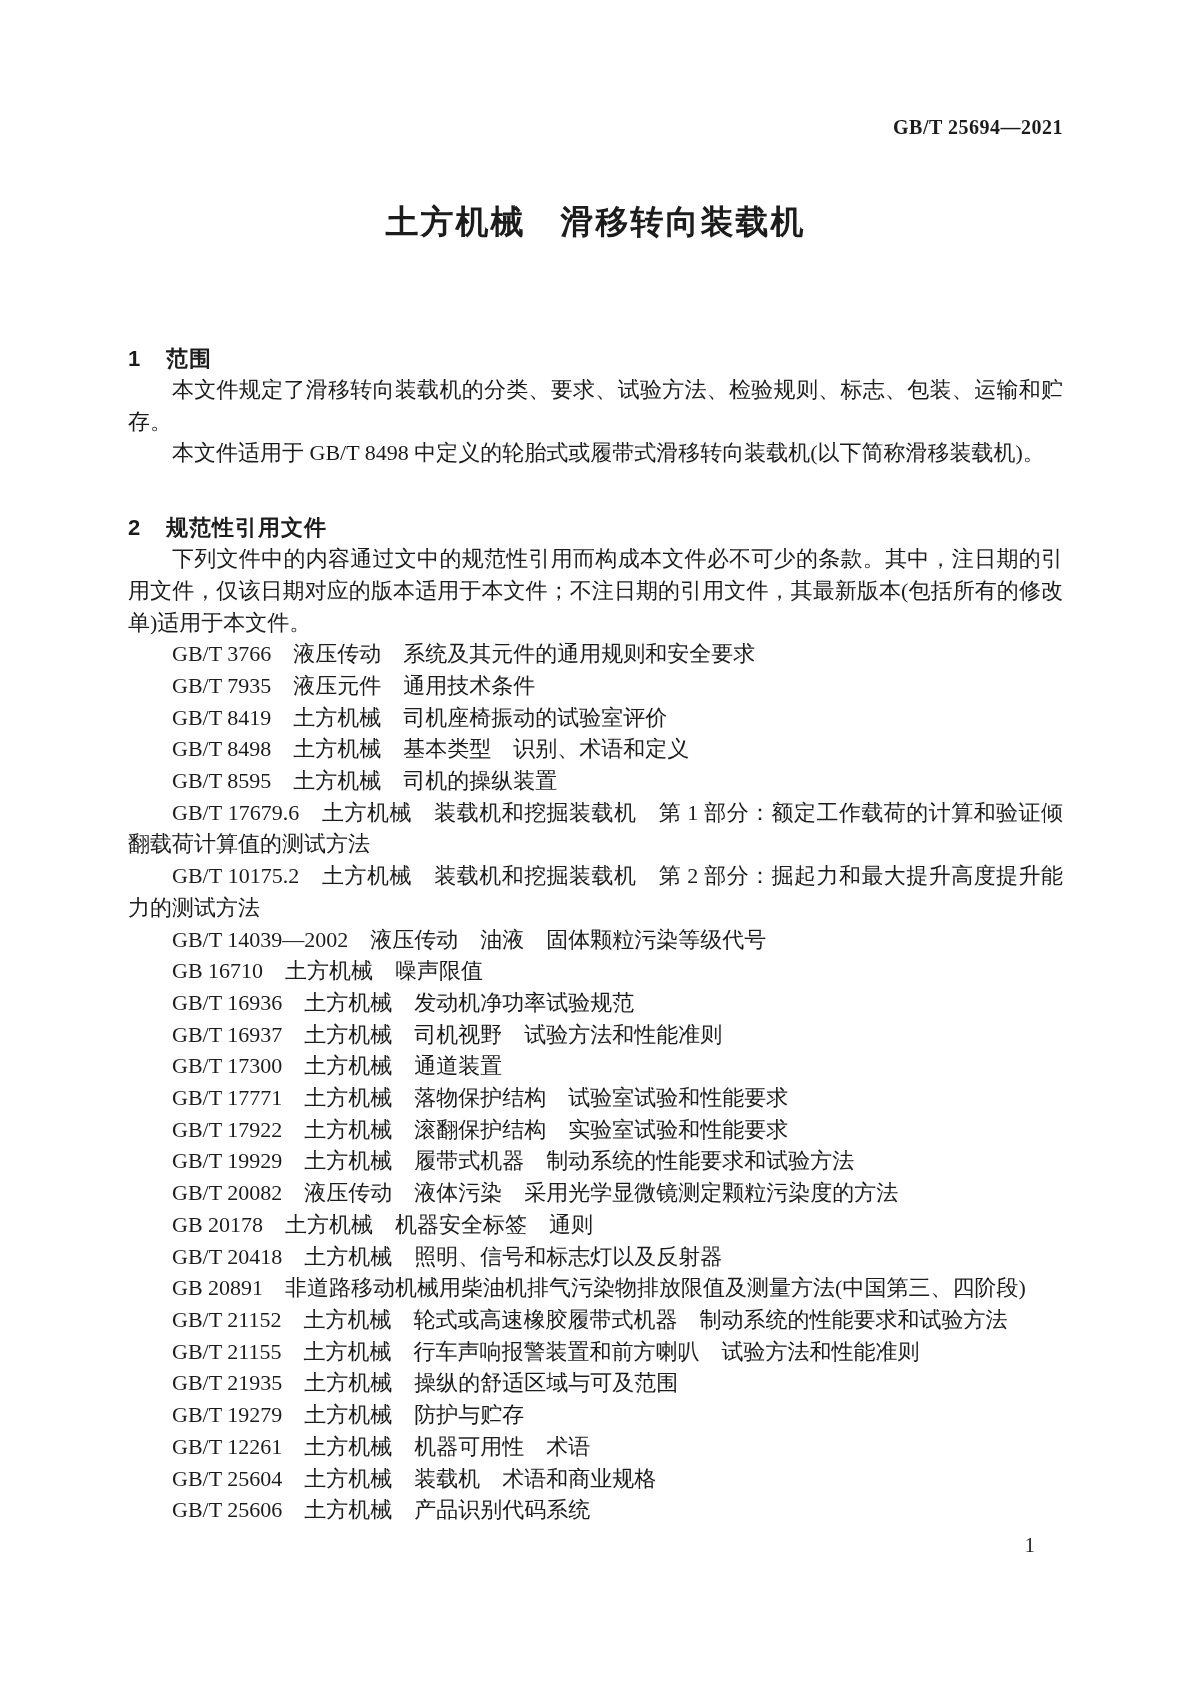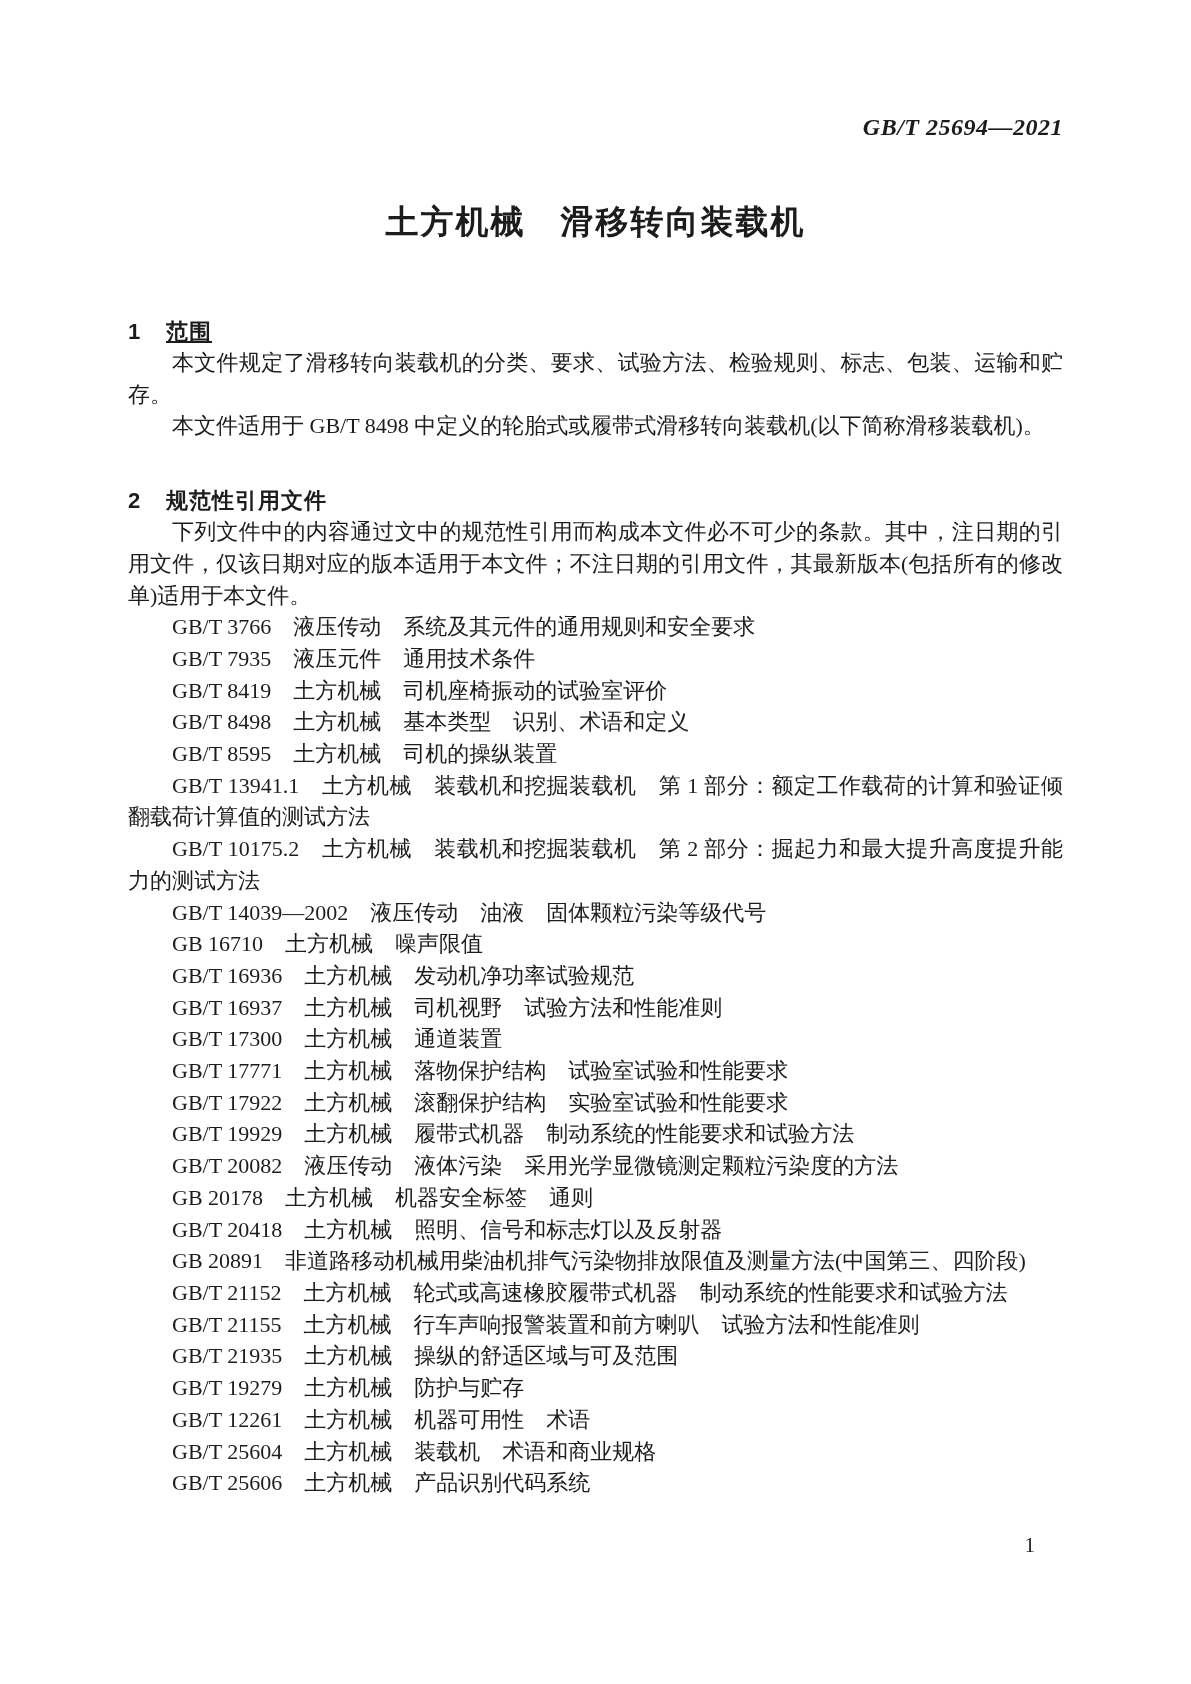--- a/index.html
+++ b/index.html
@@ -13,24 +13,23 @@
     color: #1c1c1c;
     padding: 0 128px;
     font-family: "Liberation Serif", "DejaVu Serif", serif;
     overflow: hidden;
   }
   .std-code {
     padding-top: 112px;
     text-align: right;
     font-family: "Liberation Serif", "DejaVu Serif", serif;
     font-weight: bold;
-    font-size: 24px;
+    font-size: 20px;
     line-height: 30px;
     letter-spacing: 0.5px;
-    font-style: italic;
   }
   .doc-title {
     margin-top: 58px;
     text-align: center;
     font-family: "Liberation Sans", "DejaVu Sans", sans-serif;
     font-weight: bold;
     font-size: 33px;
     line-height: 44px;
     letter-spacing: 2px;
   }
@@ -39,21 +38,21 @@
     font-weight: bold;
     font-size: 22px;
     line-height: 30px;
     letter-spacing: 1px;
   }
   .sec-heading .sec-num {
     display: inline-block;
     min-width: 38px;
     letter-spacing: 0;
   }
-  .sec-heading-1 { margin-top: 73px; text-decoration: underline; }
+  .sec-heading-1 { margin-top: 100px; }
   .sec-heading-2 { margin-top: 44px; }
   .body-para {
     font-size: 22px;
     line-height: 31.7px;
     text-align: justify;
     text-indent: 2em;
   }
   .first-para { }
   .ref-item {
     font-size: 22px;
@@ -92,21 +91,21 @@
       <span class="sec-num">2</span><span>规范性引用文件</span>
     </h2>
     <p class="body-para first-para">下列文件中的内容通过文中的规范性引用而构成本文件必不可少的条款。其中，注日期的引用文件，仅该日期对应的版本适用于本文件；不注日期的引用文件，其最新版本(包括所有的修改单)适用于本文件。</p>
 
     <div class="ref-list">
       <p class="ref-item">GB/T 3766　液压传动　系统及其元件的通用规则和安全要求</p>
       <p class="ref-item">GB/T 7935　液压元件　通用技术条件</p>
       <p class="ref-item">GB/T 8419　土方机械　司机座椅振动的试验室评价</p>
       <p class="ref-item">GB/T 8498　土方机械　基本类型　识别、术语和定义</p>
       <p class="ref-item">GB/T 8595　土方机械　司机的操纵装置</p>
-      <p class="ref-item">GB/T 13941.1　土方机械　装载机和挖掘装载机　第 1 部分：额定工作载荷的计算和验证倾翻载荷计算值的测试方法</p>
+      <p class="ref-item">GB/T 17679.6　土方机械　装载机和挖掘装载机　第 1 部分：额定工作载荷的计算和验证倾翻载荷计算值的测试方法</p>
       <p class="ref-item">GB/T 10175.2　土方机械　装载机和挖掘装载机　第 2 部分：掘起力和最大提升高度提升能力的测试方法</p>
       <p class="ref-item">GB/T 14039—2002　液压传动　油液　固体颗粒污染等级代号</p>
       <p class="ref-item">GB 16710　土方机械　噪声限值</p>
       <p class="ref-item">GB/T 16936　土方机械　发动机净功率试验规范</p>
       <p class="ref-item">GB/T 16937　土方机械　司机视野　试验方法和性能准则</p>
       <p class="ref-item">GB/T 17300　土方机械　通道装置</p>
       <p class="ref-item">GB/T 17771　土方机械　落物保护结构　试验室试验和性能要求</p>
       <p class="ref-item">GB/T 17922　土方机械　滚翻保护结构　实验室试验和性能要求</p>
       <p class="ref-item">GB/T 19929　土方机械　履带式机器　制动系统的性能要求和试验方法</p>
       <p class="ref-item">GB/T 20082　液压传动　液体污染　采用光学显微镜测定颗粒污染度的方法</p>

